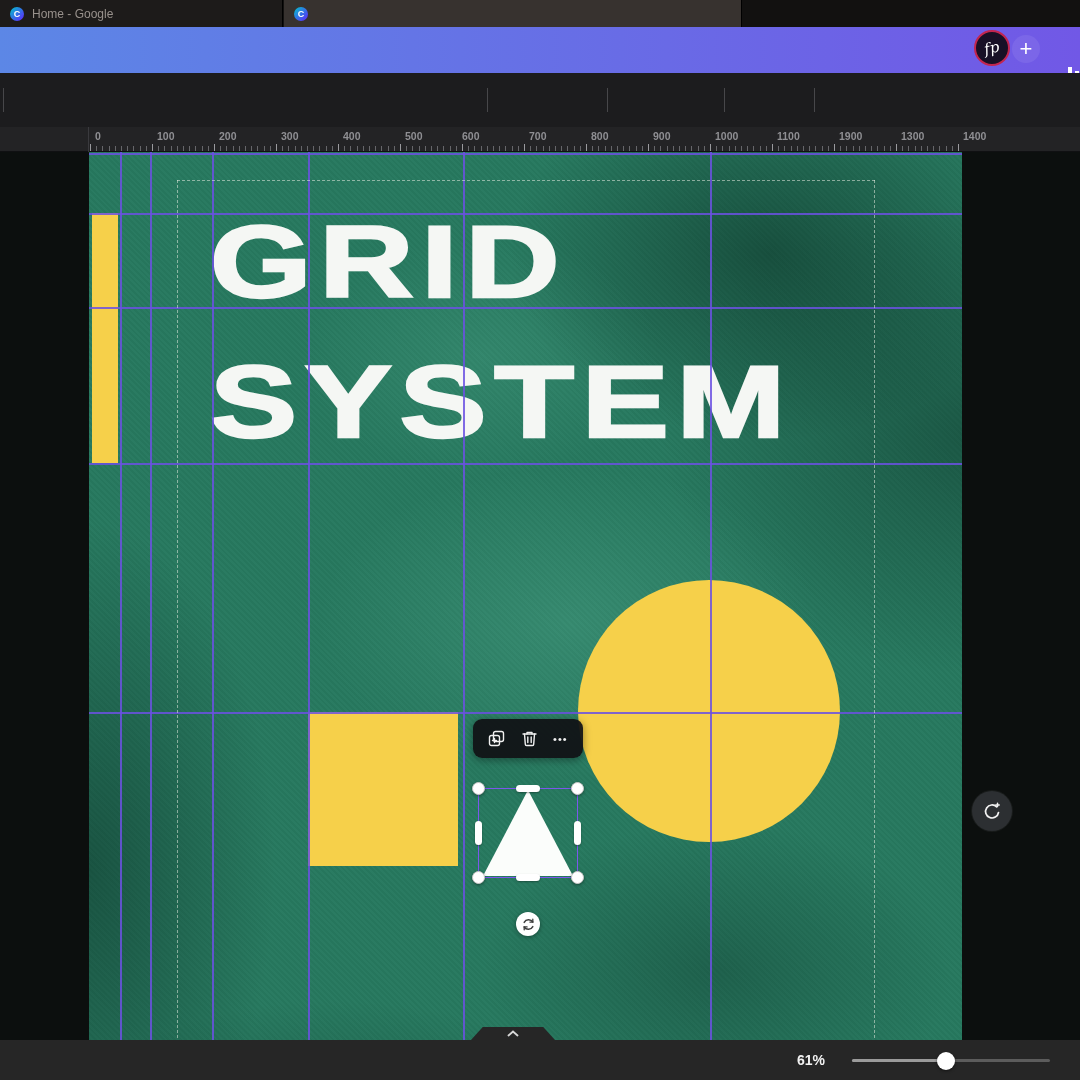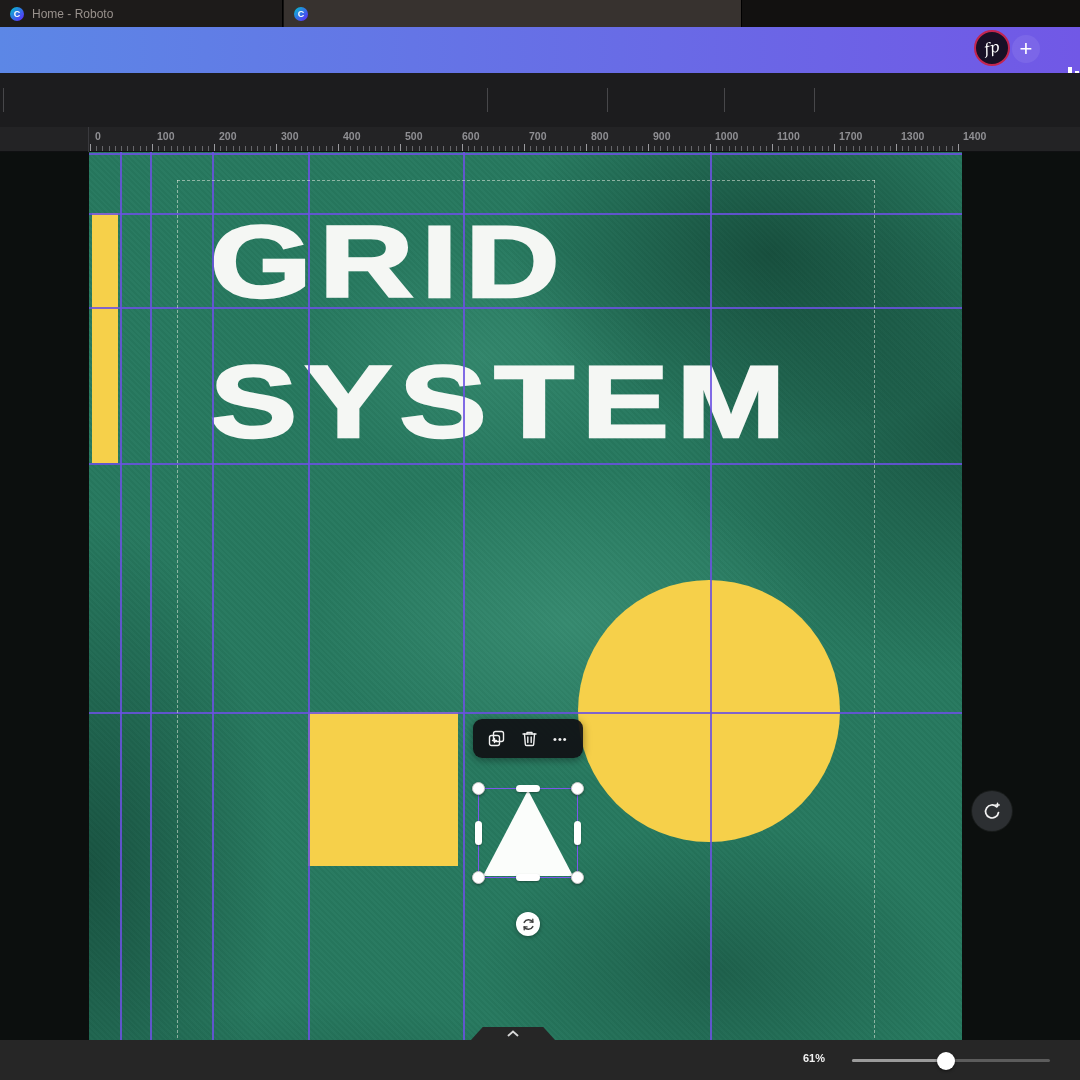--- a/index.html
+++ b/index.html
@@ -126,34 +126,34 @@
 
   #assistant-btn { position:absolute; left:972px; top:639px; width:40px; height:40px; border-radius:50%;
       background:#2c2f32; display:flex; align-items:center; justify-content:center;
       box-shadow:0 0 0 1px rgba(255,255,255,.05); }
 
   
   #bottombar { position:absolute; left:0; top:1040px; width:1080px; height:40px; background:#262626; }
   #panel-bump { position:absolute; left:471px; top:-13px; width:84px; height:13px; background:#262626;
       clip-path:polygon(0 100%, 14% 0, 86% 0, 100% 100%); border-radius:8px 8px 0 0;
       display:flex; align-items:flex-end; justify-content:center; }
-  #zoom-label { position:absolute; right:255px; top:12px; color:#f2f2f2; font-size:11px; font-weight:600; }
+  #zoom-label { position:absolute; right:255px; top:12px; color:#f2f2f2; font-size:14px; font-weight:600; }
   #zoom-track { position:absolute; left:852px; top:1059px; width:198px; height:3px; border-radius:2px;
       background:#5c5c5c; }
   #zoom-track .fill { position:absolute; left:0; top:0; height:3px; width:94px; border-radius:2px; background:#9b9b9b; }
   #zoom-knob { position:absolute; left:937px; top:1052px; width:18px; height:18px; border-radius:50%; background:#fff;
       box-shadow:0 1px 3px rgba(0,0,0,.5); }
 </style>
 </head>
 <body>
 
 <div id="tabbar">
   <div class="tab" id="tab-home">
     <span class="favicon-canva">C</span>
-    <span class="tab-label">Home - Roboto</span>
+    <span class="tab-label">Home - Google</span>
   </div>
   <div class="tab" id="tab-doc">
     <span class="favicon-canva">C</span>
   </div>
 </div>
 
 <div id="header">
   <div id="avatar">
       <span>fp</span>
     </div>
@@ -293,21 +293,21 @@
       <span class="tick-label" style="left: 529px;">700</span>
       <div class="tick-major" style="left: 586px;"></div>
       <span class="tick-label" style="left: 591px;">800</span>
       <div class="tick-major" style="left: 648px;"></div>
       <span class="tick-label" style="left: 653px;">900</span>
       <div class="tick-major" style="left: 710px;"></div>
       <span class="tick-label" style="left: 715px;">1000</span>
       <div class="tick-major" style="left: 772px;"></div>
       <span class="tick-label" style="left: 777px;">1100</span>
       <div class="tick-major" style="left: 834px;"></div>
-      <span class="tick-label" style="left: 839px;">1700</span>
+      <span class="tick-label" style="left: 839px;">1900</span>
       <div class="tick-major" style="left: 896px;"></div>
       <span class="tick-label" style="left: 901px;">1300</span>
       <div class="tick-major" style="left: 958px;"></div>
       <span class="tick-label" style="left: 963px;">1400</span>
     </div>
 </div>
 
 <div id="stage">
   <div id="canvas">
 

